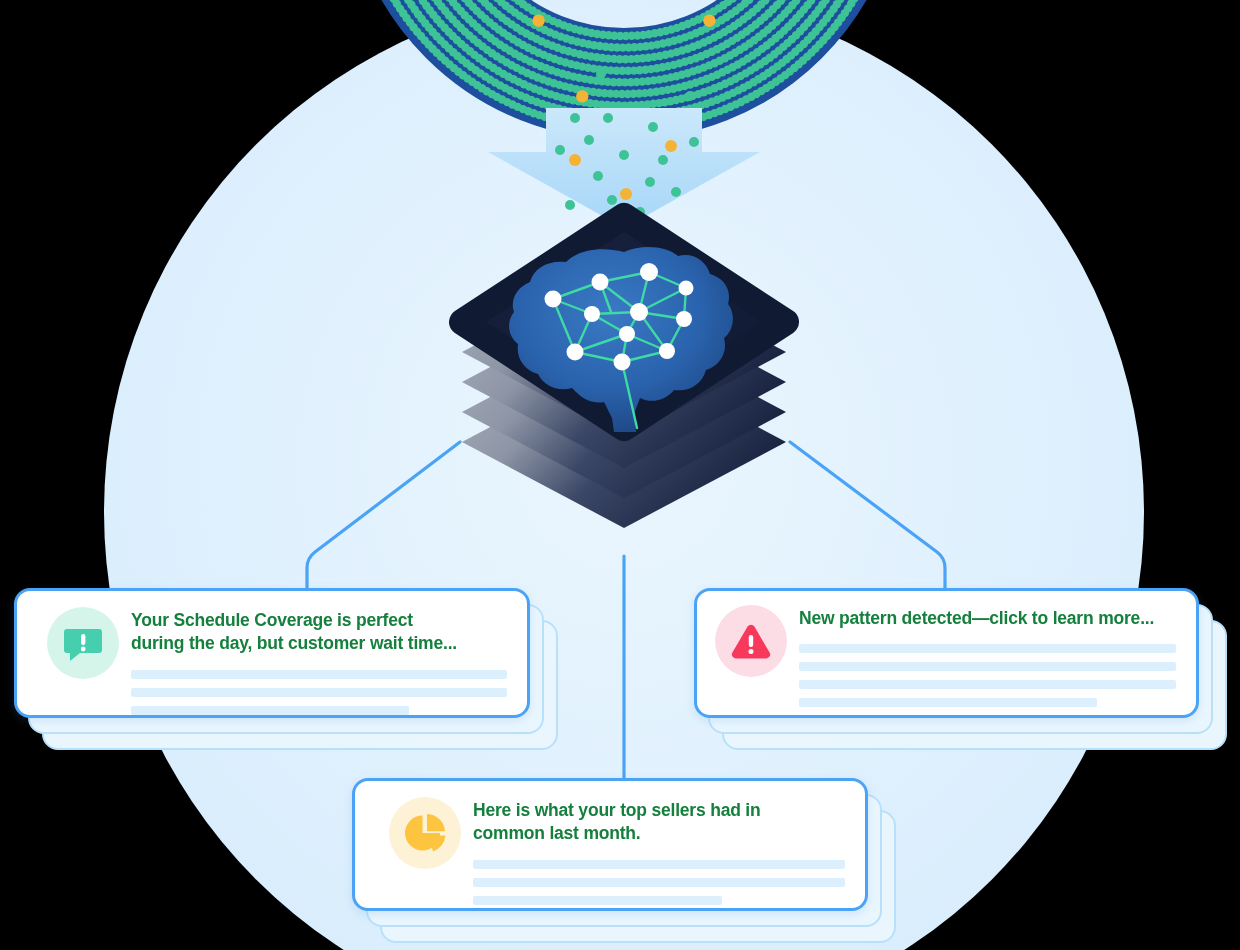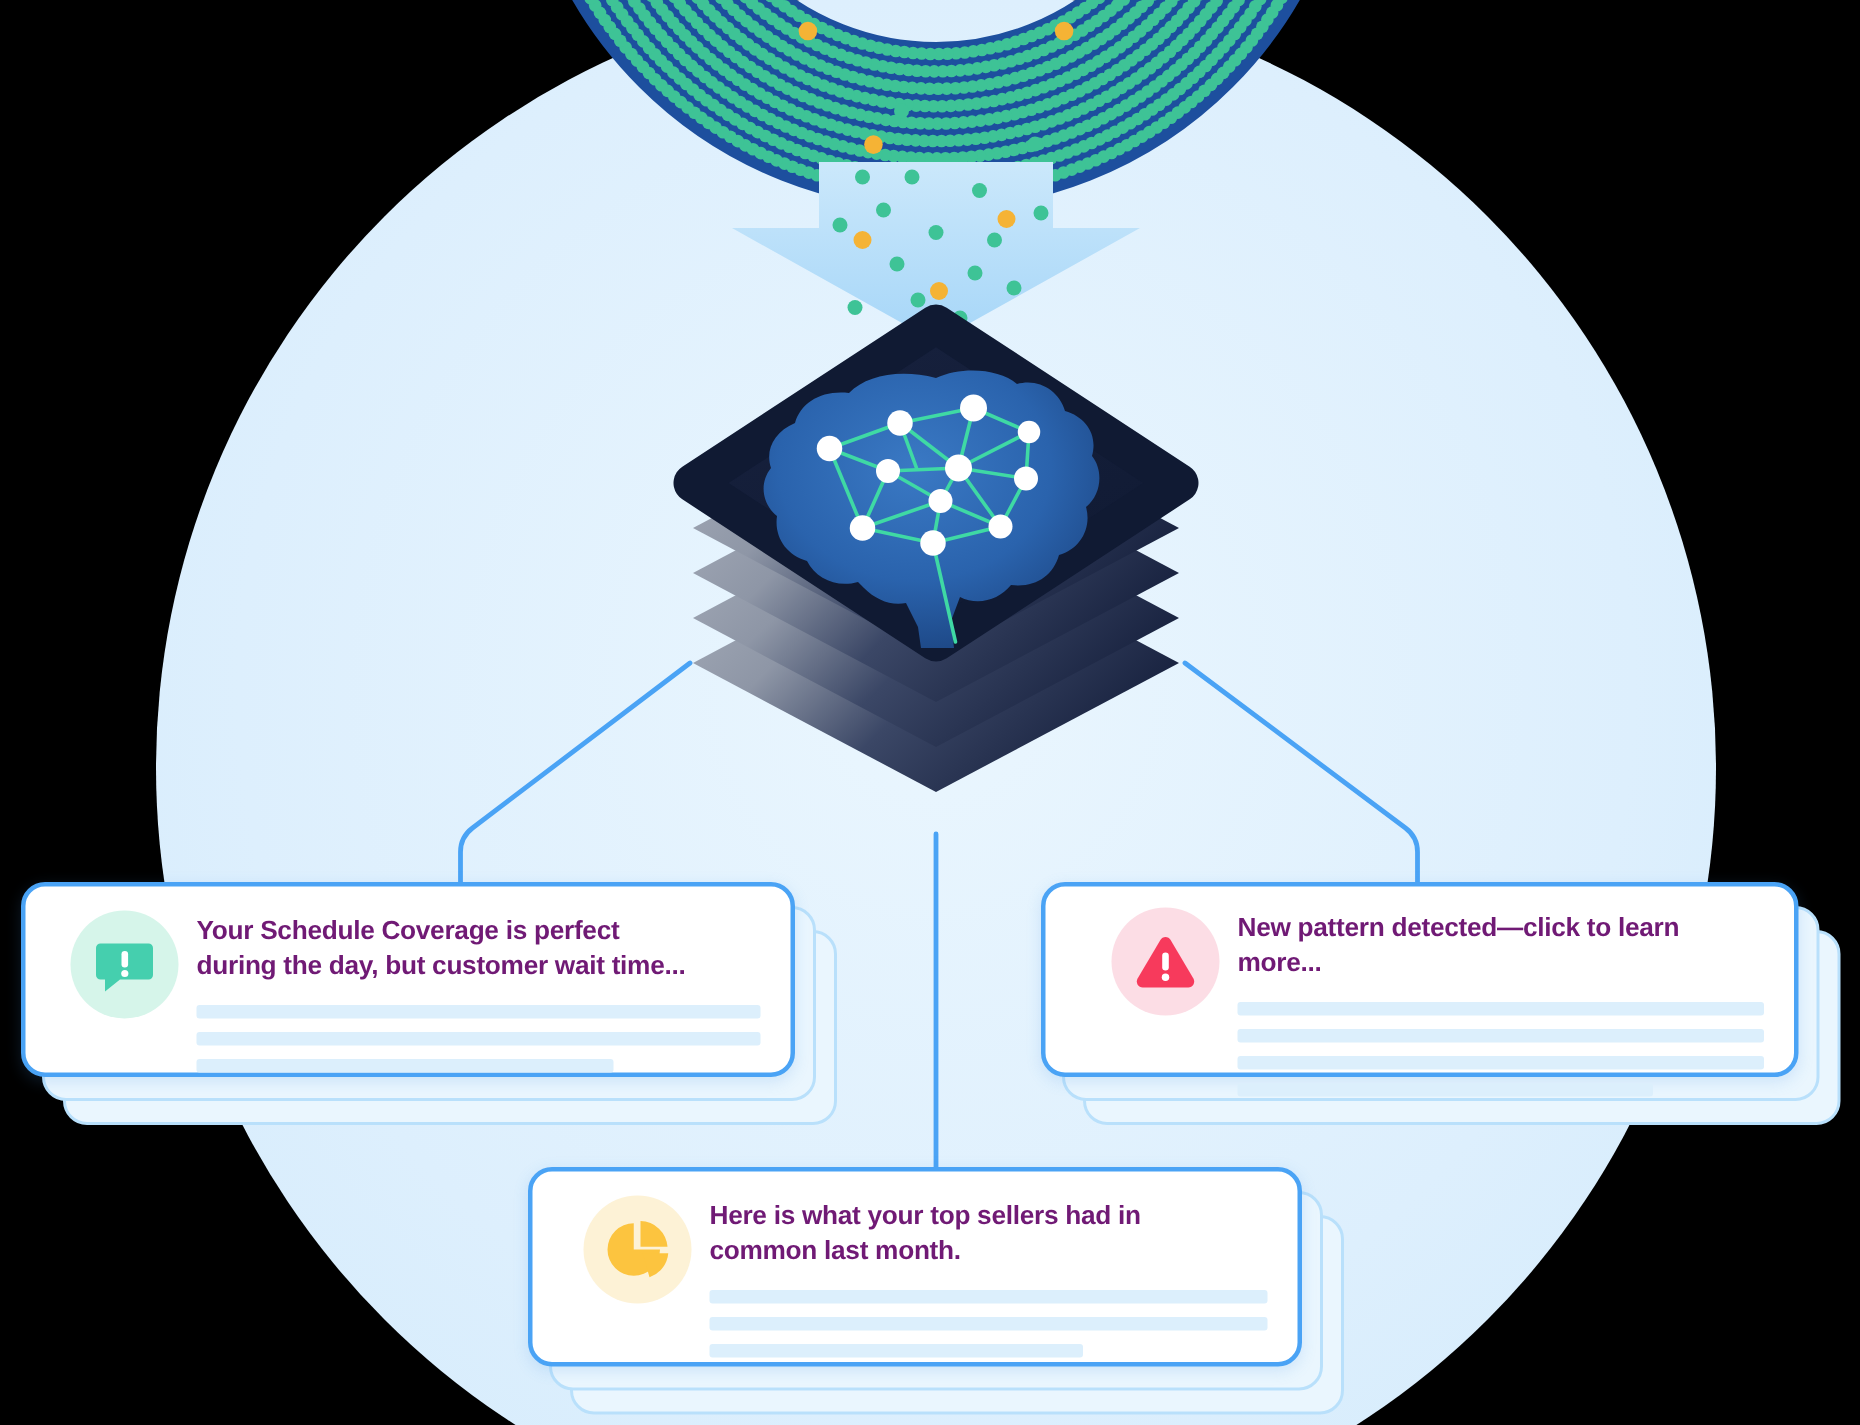--- a/index.html
+++ b/index.html
@@ -54,42 +54,42 @@
     border-radius: 50%;
     display: flex;
     align-items: center;
     justify-content: center;
   }
   .card-body {
     flex: 1 1 auto;
     padding-top: 2px;
   }
   .card-title {
-    color: #701a75;
+    color: #15803d;
     font-weight: bold;
     font-size: 17.5px;
     line-height: 1.34;
     letter-spacing: -0.2px;
     margin: 0 0 14px 0;
     white-space: pre-line;
   }
   .skeleton-line {
     height: 9px;
     border-radius: 2px;
     background: #dcefFC;
     margin-bottom: 9px;
   }
 
   
   #card-group-left  { left: 14px;  top: 588px; width: 560px; height: 160px; }
   #card-group-right { left: 694px; top: 588px; width: 545px; height: 160px; }
   #card-group-bottom{ left: 352px; top: 778px; width: 540px; height: 160px; }
 
   #card-group-left  .card { width: 516px; height: 130px; padding: 16px 20px 0 18px; }
-  #card-group-right .card { width: 505px; height: 130px; padding: 14px 20px 0 32px; }
+  #card-group-right .card { width: 505px; height: 130px; padding: 14px 20px 0 6px; }
   #card-group-bottom .card{ width: 516px; height: 133px; padding: 16px 20px 0 22px; }
 
   .card-icon-wrap { width: 96px; }
   .icon-circle { width: 72px; height: 72px; }
 
   
   .stack-1 { left: 14px; top: 16px; }
   .stack-2 { left: 28px; top: 32px; }
 </style>
 </head>

